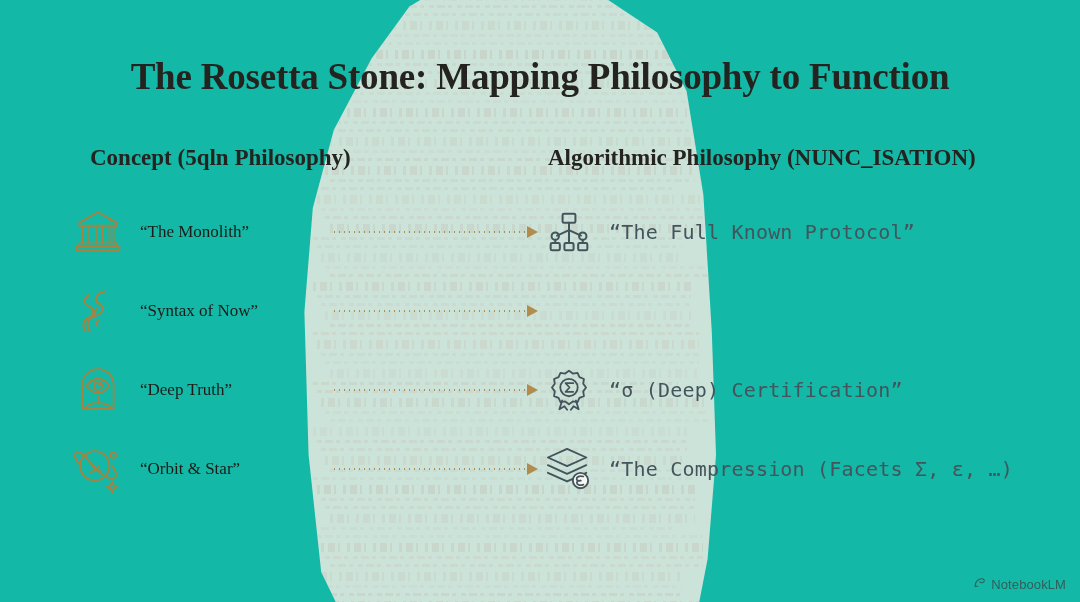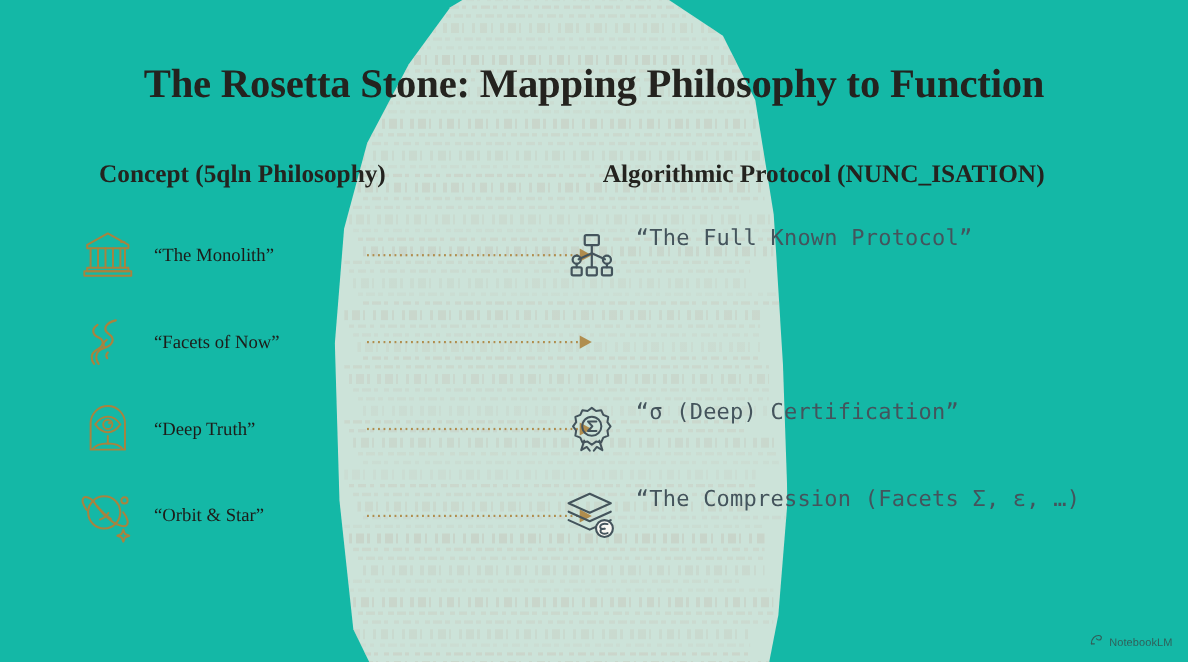--- a/index.html
+++ b/index.html
@@ -162,23 +162,23 @@
   .connector .head {
     width: 0; height: 0;
     border-top: 6px solid transparent;
     border-bottom: 6px solid transparent;
     border-left: 11px solid #b08d4e;
     margin-left: 1px;
   }
 
   .cell-right {
     position: absolute;
-    left: 510px;
-    display: flex;
-    align-items: flex-start;
+    left: 541px;
+    display: flex;
+    align-items: center;
     gap: 12px;
   }
   .algo-label {
     font-family: "DejaVu Sans Mono", "Liberation Mono", monospace;
     font-size: 20px;
     color: #44545c;
     white-space: nowrap;
     letter-spacing: 0.2px;
   }
 
@@ -199,21 +199,21 @@
     position: absolute;
     right: 14px;
     bottom: 9px;
     display: flex;
     align-items: center;
     gap: 5px;
     opacity: .72;
   }
   .wm-text {
     font-family: "Liberation Sans", sans-serif;
-    font-size: 10px;
+    font-size: 13px;
     color: #3c3c3c;
     letter-spacing: .1px;
   }
 </style>
 </head>
 <body>
 
 <div class="slide">
 
   <div class="stone-wrap">
@@ -282,21 +282,21 @@
         <div class="band glyph" style="top: 598px; left: 4%; width: 88%; opacity: 0.45;"></div>
         <div class="band" style="top: 611px; left: 5%; width: 87%; opacity: 0.37;"></div>
         <div class="band" style="top: 619px; left: 6%; width: 86%; opacity: 0.74;"></div>
         <div class="band glyph" style="top: 627px; left: 7%; width: 92%; opacity: 0.66;"></div>
       </div>
   </div>
 
   <div class="title">The Rosetta Stone: Mapping Philosophy to Function</div>
 
   <div class="col-head left">Concept (5qln Philosophy)</div>
-  <div class="col-head right">Algorithmic Protocol (NUNC_ISATION)</div>
+  <div class="col-head right">Algorithmic Philosophy (NUNC_ISATION)</div>
 
   <div class="rows">
 
     <div class="row">
       <div class="cell-left">
         <span class="ic">
           <svg width="50" height="50" viewBox="0 0 48 48" fill="none" stroke="#a8833f" stroke-width="1.7" stroke-linecap="round" stroke-linejoin="round">
             <path d="M24 5 L42 15 L42 18 L6 18 L6 15 Z"></path>
             <path d="M9 18 L9 35 M15.5 18 L15.5 35 M22 18 L22 35 M28.5 18 L28.5 35 M35 18 L35 35 M39 18 L39 35"></path>
             <path d="M6 35 L42 35 L42 38 L6 38 Z"></path>
@@ -330,21 +330,21 @@
     <div class="row">
       <div class="cell-left">
         <span class="ic">
           <svg width="50" height="50" viewBox="0 0 48 48" fill="none" stroke="#a8833f" stroke-width="1.9" stroke-linecap="round" stroke-linejoin="round">
             <path d="M31 5 C22 7 19 13 25 17 C31 21 28 27 21 29 C14 31 12 37 16 43"></path>
             <path d="M15 9 C9 13 11 18 16 20 C22 23 20 28 14 31 C9 34 9 39 12 43"></path>
             <path d="M23 22 C20 24 19.5 26.5 21 28.5"></path>
             <path d="M24 33 C22.5 34.5 22.5 36.5 23.5 38"></path>
           </svg>
         </span>
-        <span class="concept-label">“Facets of Now”</span>
+        <span class="concept-label">“Syntax of Now”</span>
       </div>
       <div class="connector">
         <span class="dots"></span>
         <span class="head"></span>
       </div>
     </div>
 
     <div class="row">
       <div class="cell-left">
         <span class="ic">

